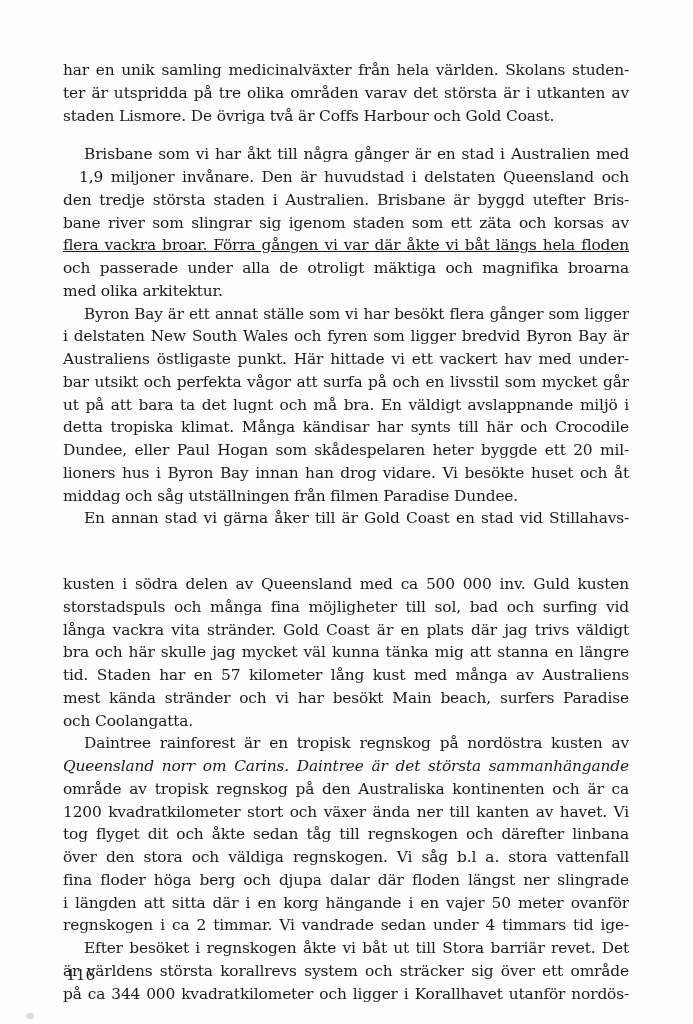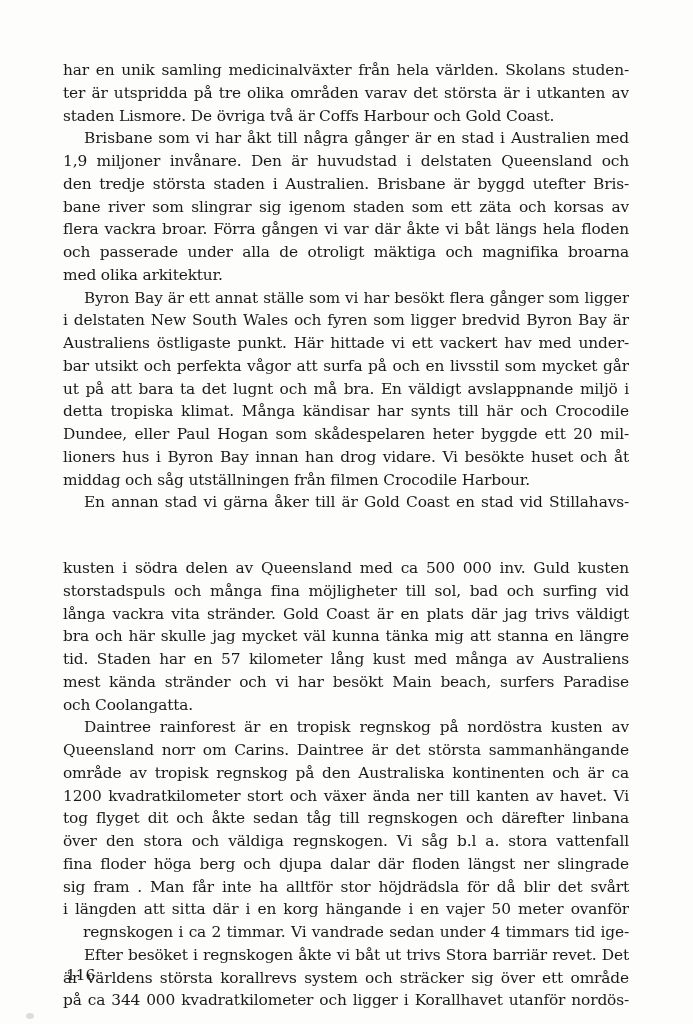--- a/index.html
+++ b/index.html
@@ -46,66 +46,65 @@
 
 <div class="page">
 
   <div>
     <span class="line" style="white-space: normal; overflow: hidden;">har en unik samling medicinalväxter från hela världen. Skolans studen-</span>
     <span class="line" style="white-space: normal; overflow: hidden;">ter är utspridda på tre olika områden varav det största är i utkanten av</span>
     <span class="line last" style="white-space: normal; overflow: hidden;">staden Lismore. De övriga två är Coffs Harbour och Gold Coast.</span>
   </div>
 
   <div>
-    <span class="line indent" style="white-space: normal; overflow: hidden;">Brisbane som vi har åkt till några gånger är en stad i Australien med</span>
-    <span class="line" style="white-space: normal; overflow: hidden;">1,9 miljoner invånare. Den är huvudstad i delstaten Queensland och</span>
+    <span class="line indent" style="white-space: normal; overflow: hidden; margin-top: 16px;">Brisbane som vi har åkt till några gånger är en stad i Australien med</span>
+    <span class="line" style="white-space: normal; overflow: hidden; margin-left: 16px;">1,9 miljoner invånare. Den är huvudstad i delstaten Queensland och</span>
     <span class="line" style="white-space: normal; overflow: hidden;">den tredje största staden i Australien. Brisbane är byggd utefter Bris-</span>
     <span class="line" style="white-space: normal; overflow: hidden;">bane river som slingrar sig igenom staden som ett zäta och korsas av</span>
-    <span class="line" style="white-space: normal; overflow: hidden;">flera vackra broar. Förra gången vi var där åkte vi båt längs hela floden</span>
+    <span class="line" style="white-space: normal; overflow: hidden; text-decoration: underline;">flera vackra broar. Förra gången vi var där åkte vi båt längs hela floden</span>
     <span class="line" style="white-space: normal; overflow: hidden;">och passerade under alla de otroligt mäktiga och magnifika broarna</span>
     <span class="line last" style="white-space: normal; overflow: hidden;">med olika arkitektur.</span>
   </div>
 
   <div>
     <span class="line indent" style="white-space: normal; font-size: 15.2px; overflow: hidden;">Byron Bay är ett annat ställe som vi har besökt flera gånger som ligger</span>
     <span class="line" style="white-space: normal; overflow: hidden;">i delstaten New South Wales och fyren som ligger bredvid Byron Bay är</span>
     <span class="line" style="white-space: normal; overflow: hidden;">Australiens östligaste punkt. Här hittade vi ett vackert hav med under-</span>
     <span class="line" style="white-space: normal; overflow: hidden;">bar utsikt och perfekta vågor att surfa på och en livsstil som mycket går</span>
     <span class="line" style="white-space: normal; overflow: hidden;">ut på att bara ta det lugnt och må bra. En väldigt avslappnande miljö i</span>
     <span class="line" style="white-space: normal; overflow: hidden;">detta tropiska klimat. Många kändisar har synts till här och Crocodile</span>
     <span class="line" style="white-space: normal; overflow: hidden;">Dundee, eller Paul Hogan som skådespelaren heter byggde ett 20 mil-</span>
     <span class="line" style="white-space: normal; overflow: hidden;">lioners hus i Byron Bay innan han drog vidare. Vi besökte huset och åt</span>
-    <span class="line last" style="white-space: normal; overflow: hidden;">middag och såg utställningen från filmen Crocodile Harbour.</span>
+    <span class="line last" style="white-space: normal; overflow: hidden;">middag och såg utställningen från filmen Paradise Dundee.</span>
   </div>
 
   <div>
     <span class="line indent" style="white-space: normal; overflow: hidden;">En annan stad vi gärna åker till är Gold Coast en stad vid Stillahavs-</span>
     <span class="line" style="white-space: normal; overflow: hidden; margin-top: 43px;">kusten i södra delen av Queensland med ca 500 000 inv. Guld kusten</span>
     <span class="line" style="white-space: normal; overflow: hidden;">storstadspuls och många fina möjligheter till sol, bad och surfing vid</span>
     <span class="line" style="white-space: normal; overflow: hidden;">långa vackra vita stränder. Gold Coast är en plats där jag trivs väldigt</span>
     <span class="line" style="white-space: normal; overflow: hidden;">bra och här skulle jag mycket väl kunna tänka mig att stanna en längre</span>
     <span class="line" style="white-space: normal; overflow: hidden;">tid. Staden har en 57 kilometer lång kust med många av Australiens</span>
     <span class="line" style="white-space: normal; overflow: hidden;">mest kända stränder och vi har besökt Main beach, surfers Paradise</span>
     <span class="line last" style="white-space: normal; overflow: hidden;">och Coolangatta.</span>
   </div>
 
   <div>
     <span class="line indent" style="white-space: normal; overflow: hidden;">Daintree rainforest är en tropisk regnskog på nordöstra kusten av</span>
-    <span class="line" style="white-space: normal; overflow: hidden;">Queensland norr om Carins.  Daintree är det största sammanhängande</span>
+    <span class="line" style="white-space: normal; overflow: hidden; font-style: italic;">Queensland norr om Carins.  Daintree är det största sammanhängande</span>
     <span class="line" style="white-space: normal; overflow: hidden;">område av tropisk regnskog på den Australiska kontinenten och är ca</span>
     <span class="line" style="white-space: normal; overflow: hidden;">1200 kvadratkilometer stort och växer ända ner till kanten av havet. Vi</span>
     <span class="line" style="white-space: normal; overflow: hidden;">tog flyget dit och åkte sedan tåg till regnskogen och därefter linbana</span>
     <span class="line" style="white-space: normal; overflow: hidden;">över den stora och väldiga regnskogen. Vi såg b.l a. stora vattenfall</span>
     <span class="line" style="white-space: normal; overflow: hidden;">fina floder höga berg och djupa dalar där floden längst ner slingrade</span>
-    <span class="line" style="white-space: normal; overflow: hidden;">sig fram . Man får inte ha alltför stor höjdrädsla för då blir det svårt</span>
     <span class="line" style="white-space: normal; overflow: hidden;">i längden att sitta där i en korg hängande i en vajer 50 meter ovanför</span>
-    <span class="line" style="white-space: normal; overflow: hidden; margin-left: 20px;">regnskogen i ca 2 timmar. Vi vandrade sedan under 4 timmars tid ige-</span>
+    <span class="line" style="white-space: normal; overflow: hidden;">regnskogen i ca 2 timmar. Vi vandrade sedan under 4 timmars tid ige-</span>
   </div>
 
   <div>
-    <span class="line indent" style="white-space: normal; overflow: hidden;">Efter besöket i regnskogen åkte vi båt ut trivs Stora barriär revet. Det</span>
+    <span class="line indent" style="white-space: normal; overflow: hidden;">Efter besöket i regnskogen åkte vi båt ut till Stora barriär revet. Det</span>
     <span class="line" style="white-space: normal; overflow: hidden;">är världens största korallrevs system och sträcker sig över ett område</span>
     <span class="line" style="white-space: normal; overflow: hidden;">på ca 344 000 kvadratkilometer och ligger i Korallhavet utanför nordös-</span>
   </div>
 </div>
 
 <div class="page-number">116</div>
 <div class="smudge"></div>
 
 </body></html>

